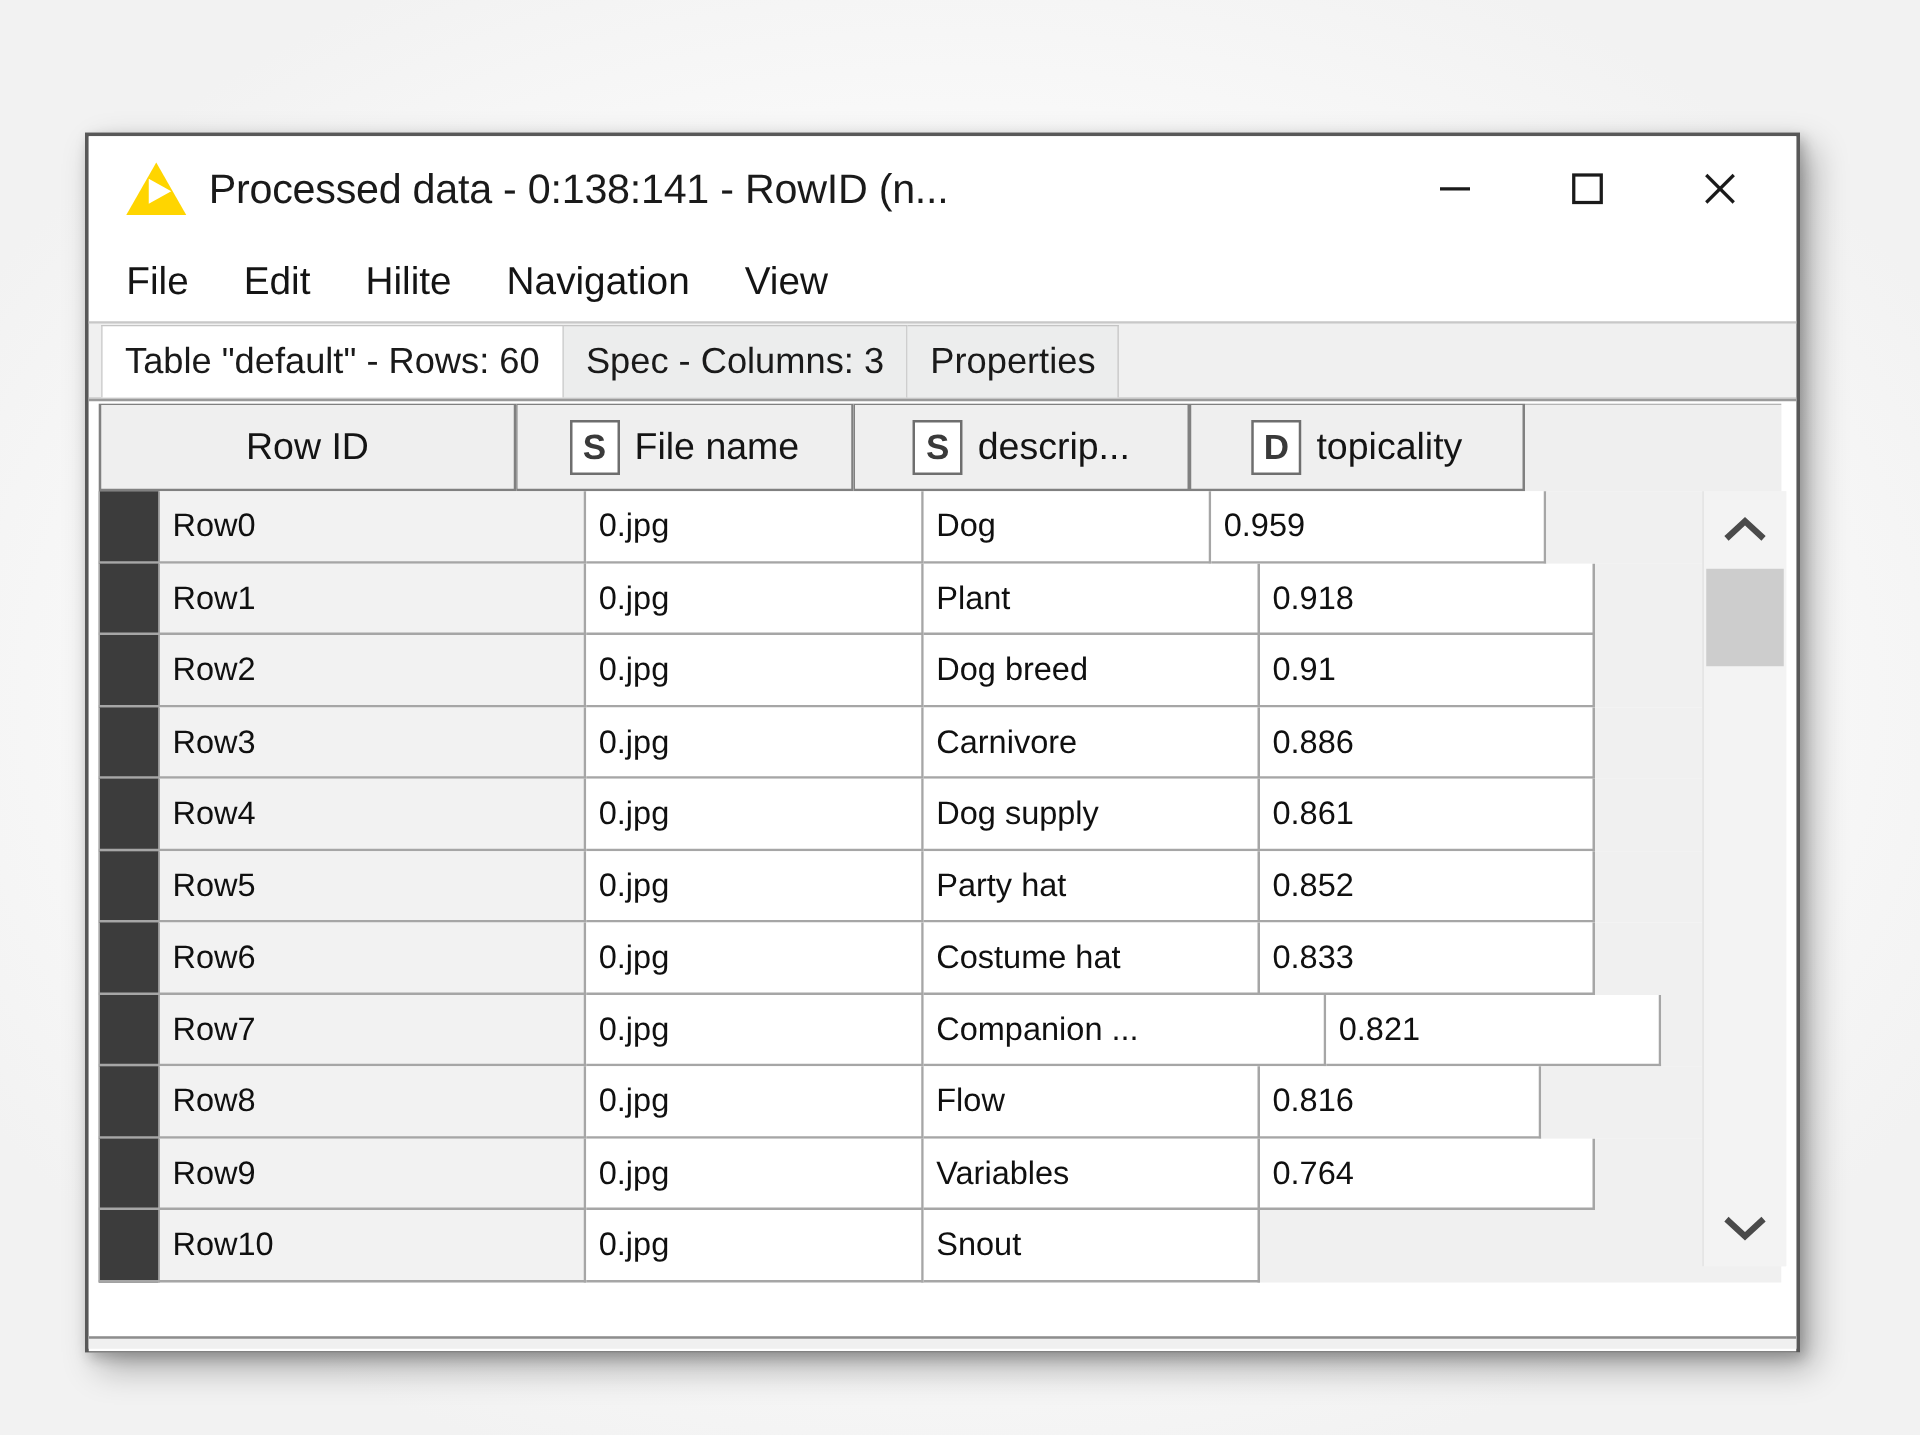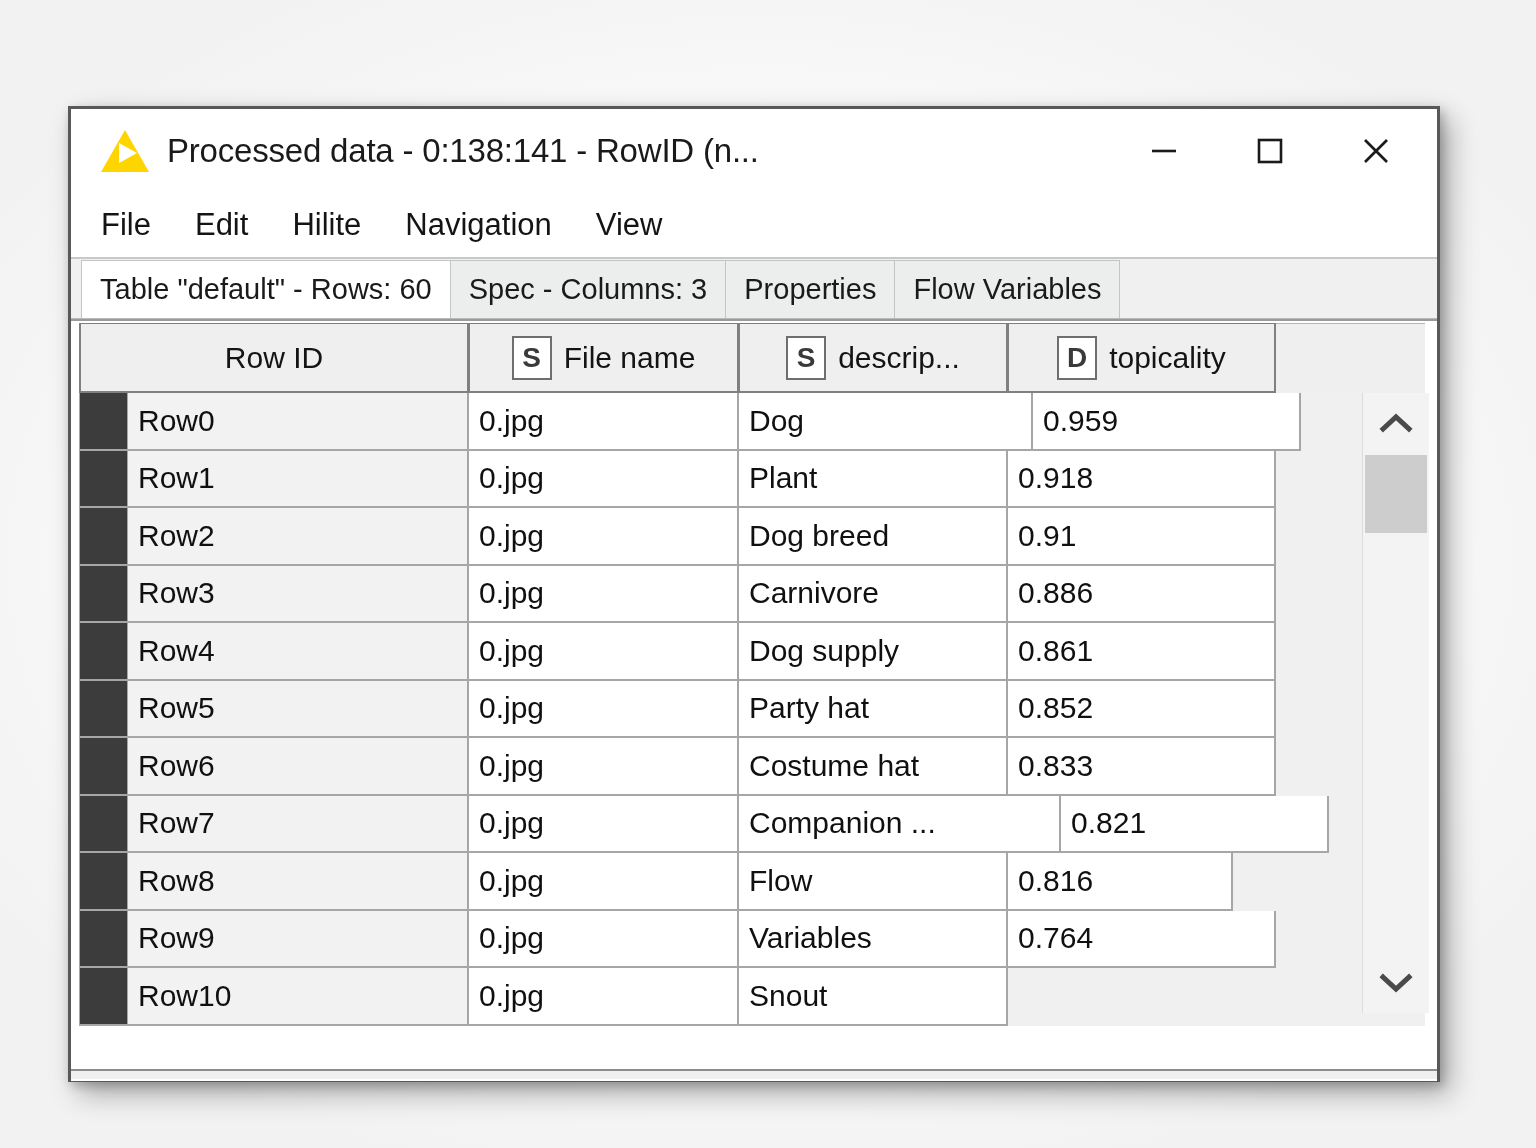--- a/index.html
+++ b/index.html
@@ -183,21 +183,21 @@
     background: #3c3c3c;
     border-bottom: 2px solid #a6a6a6;
     border-left: 1px solid #a6a6a6;
     box-sizing: border-box;
   }
   .cell {
     box-sizing: border-box;
     display: flex;
     align-items: center;
     padding-left: 10px;
-    font-size: 30px;
+    font-size: 26px;
     color: #101010;
     background: #ffffff;
     border-bottom: 2px solid #a6a6a6;
     border-right: 2px solid #a6a6a6;
     overflow: hidden;
     white-space: nowrap;
   }
   .cell.rowid {
     background: #f2f2f2;
     border-left: 1px solid #a6a6a6;
@@ -287,28 +287,27 @@
       <div class="menu-item">Edit</div>
       <div class="menu-item">Hilite</div>
       <div class="menu-item">Navigation</div>
       <div class="menu-item">View</div>
     </div>
 
     <div class="tabstrip">
       <div class="tab active">Table "default" - Rows: 60</div>
       <div class="tab">Spec - Columns: 3</div>
       <div class="tab">Properties</div>
-      <div class="tab">Flow Variables</div>
     </div>
 
     <div class="table-area">
       <div class="table-wrap">
 
         <div class="hdr-row">
-          <div class="hdr-cell first" style="width:390px">
+          <div class="hdr-cell first" style="width:334px">
             <span>Row ID</span>
           </div>
           <div class="hdr-cell" style="width:270px">
             <span class="type-badge">S</span>
             <span>File name</span>
           </div>
           <div class="hdr-cell" style="width:269px">
             <span class="type-badge">S</span>
             <span>descrip...</span>
           </div>
@@ -318,21 +317,21 @@
           </div>
           <div class="hdr-cell filler"></div>
         </div>
 
         <div class="body-rows">
 
           <div class="data-row">
             <div class="marker"></div>
             <div class="cell rowid" style="width:342px">Row0</div>
             <div class="cell" style="width:270px">0.jpg</div>
-            <div class="cell" style="width:294px">Dog</div>
+            <div class="cell" style="width:230px">Dog</div>
             <div class="cell" style="width:268px">0.959</div>
             <div class="cell filler"></div>
           </div>
 
           <div class="data-row">
             <div class="marker"></div>
             <div class="cell rowid" style="width:342px">Row1</div>
             <div class="cell" style="width:270px">0.jpg</div>
             <div class="cell" style="width:269px">Plant</div>
             <div class="cell" style="width:268px">0.918</div>

